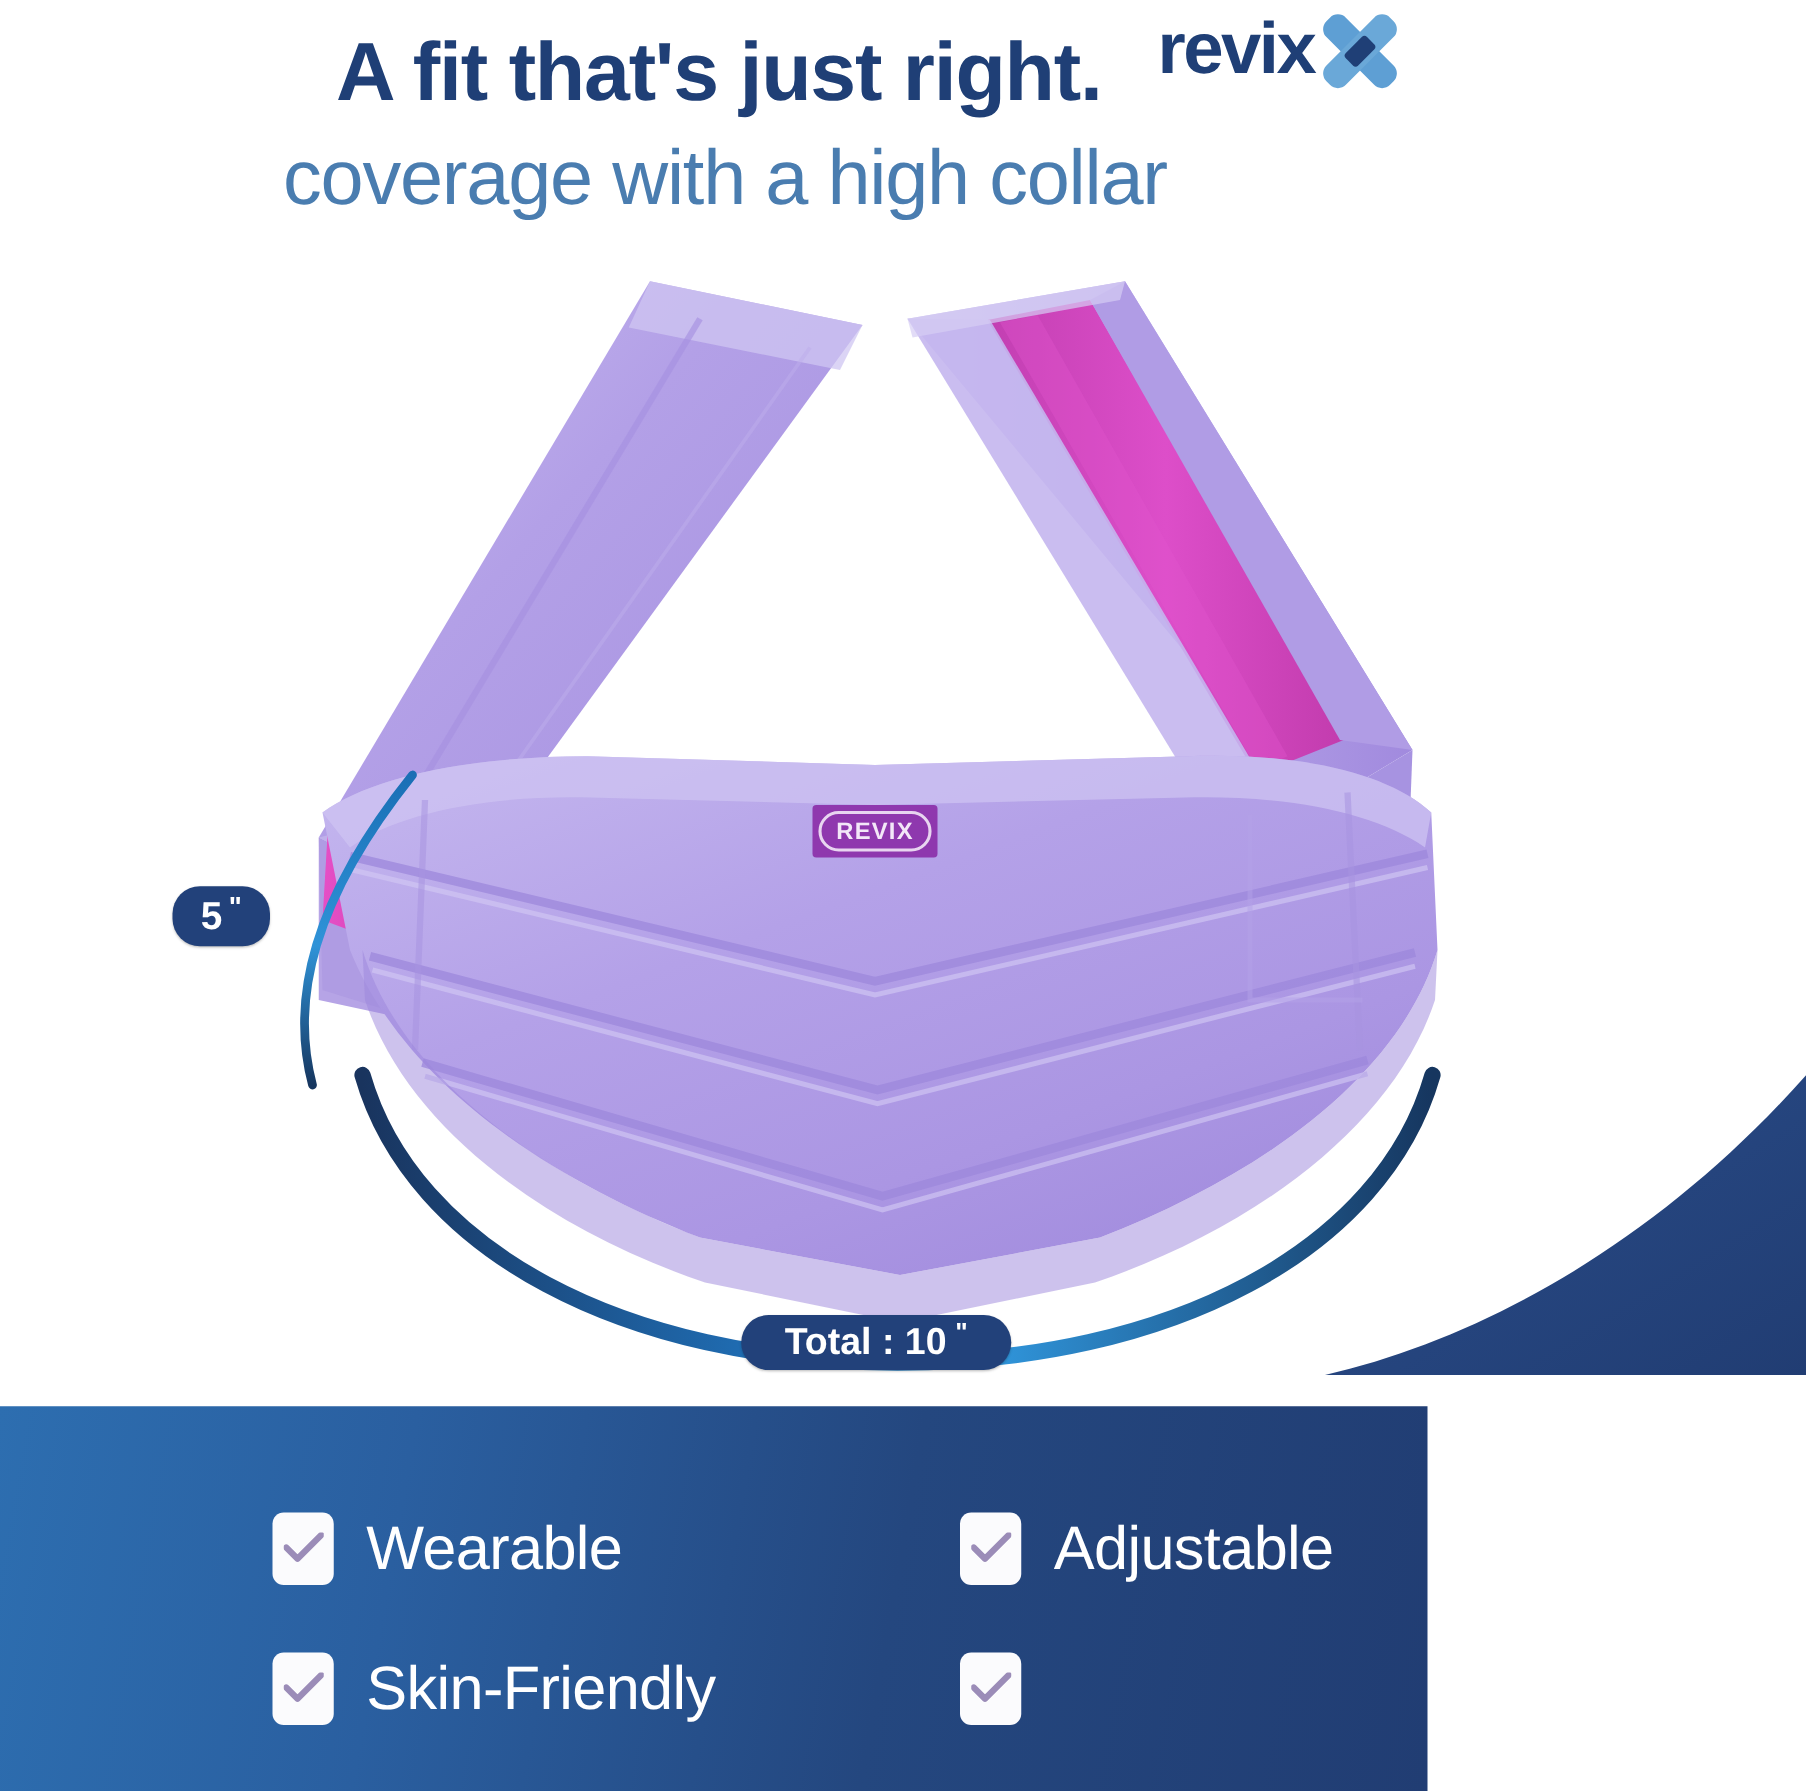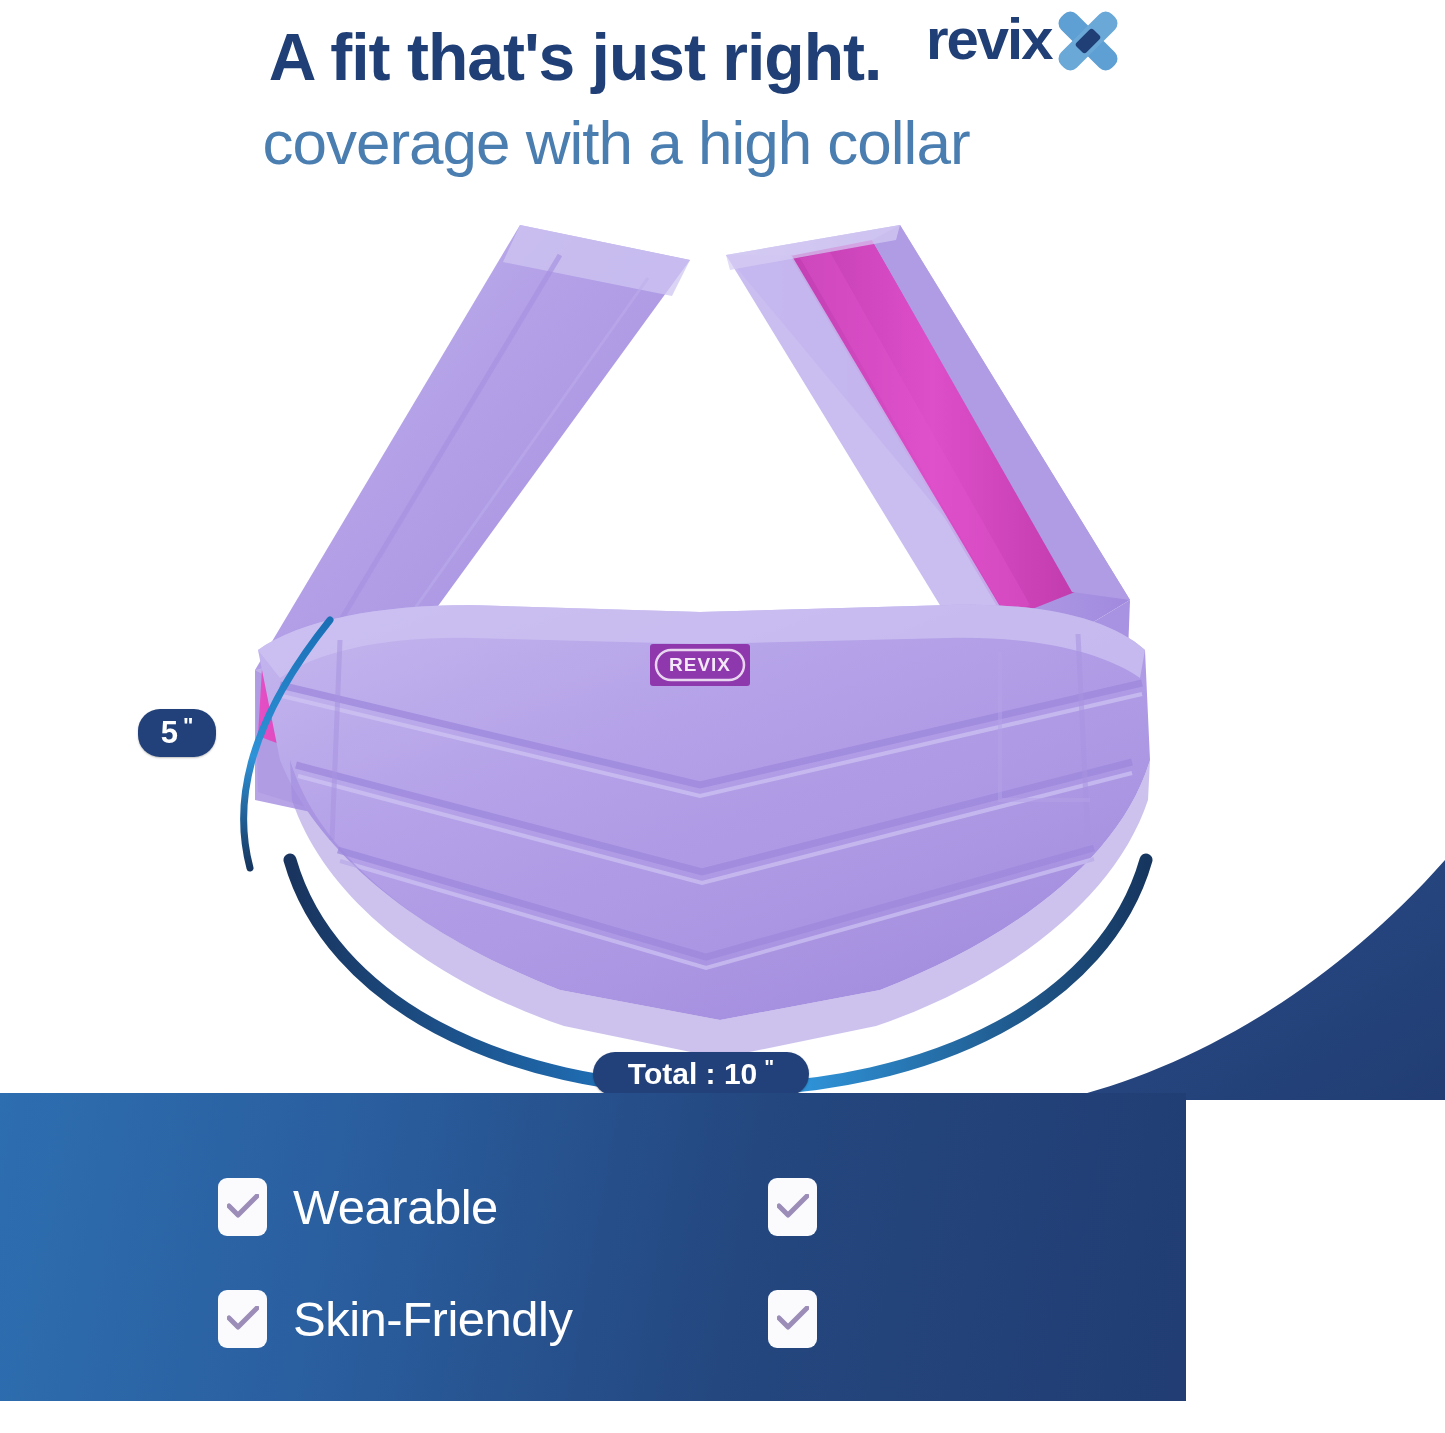--- a/index.html
+++ b/index.html
@@ -41,21 +41,20 @@
     position: absolute;
     left: 0; top: 112px;
     width: 1160px;
     text-align: center;
     font-size: 62px;
     font-weight: normal;
     color: #4a7db0;
     letter-spacing: -1px;
     line-height: 1.0;
     white-space: nowrap;
-    padding-left: 36px;
   }
 
   
   #logo {
     position: absolute;
     right: 16px;
     top: 8px;
     width: 220px;
     height: 72px;
   }
@@ -135,25 +134,24 @@
   #badge-total .unit {
     font-size: 21px;
     margin-left: 7px;
     position: relative;
     top: -10px;
   }
 
   
   #feature-band {
     position: absolute;
-    left: 0; top: 1093px;
+    left: 0; top: 1125px;
     width: 1142px;
     height: 308px;
     background: linear-gradient(100deg, #2d6eb0 0%, #2a5fa0 28%, #24477f 62%, #213d73 100%);
-    padding-left: 44px;
   }
   #feature-grid {
     position: absolute;
     left: 218px; top: 58px;
     width: 1060px;
     display: grid;
     grid-template-columns: 550px 510px;
     grid-template-rows: 112px 112px;
   }
   .feature-item {
@@ -342,20 +340,21 @@
         </div>
         <div class="feature-label">Wearable</div>
       </div>
 
       <div class="feature-item">
         <div class="checkbox">
           <svg width="32" height="26" viewBox="0 0 32 26">
             <path d="M2 12 L11 21 L30 2" stroke="#9b8cb8" stroke-width="5" fill="none" stroke-linecap="round" stroke-linejoin="round"></path>
           </svg>
         </div>
+        <div class="feature-label">Adjustable</div>
       </div>
 
       <div class="feature-item">
         <div class="checkbox">
           <svg width="32" height="26" viewBox="0 0 32 26">
             <path d="M2 12 L11 21 L30 2" stroke="#9b8cb8" stroke-width="5" fill="none" stroke-linecap="round" stroke-linejoin="round"></path>
           </svg>
         </div>
         <div class="feature-label">Skin-Friendly</div>
       </div>

